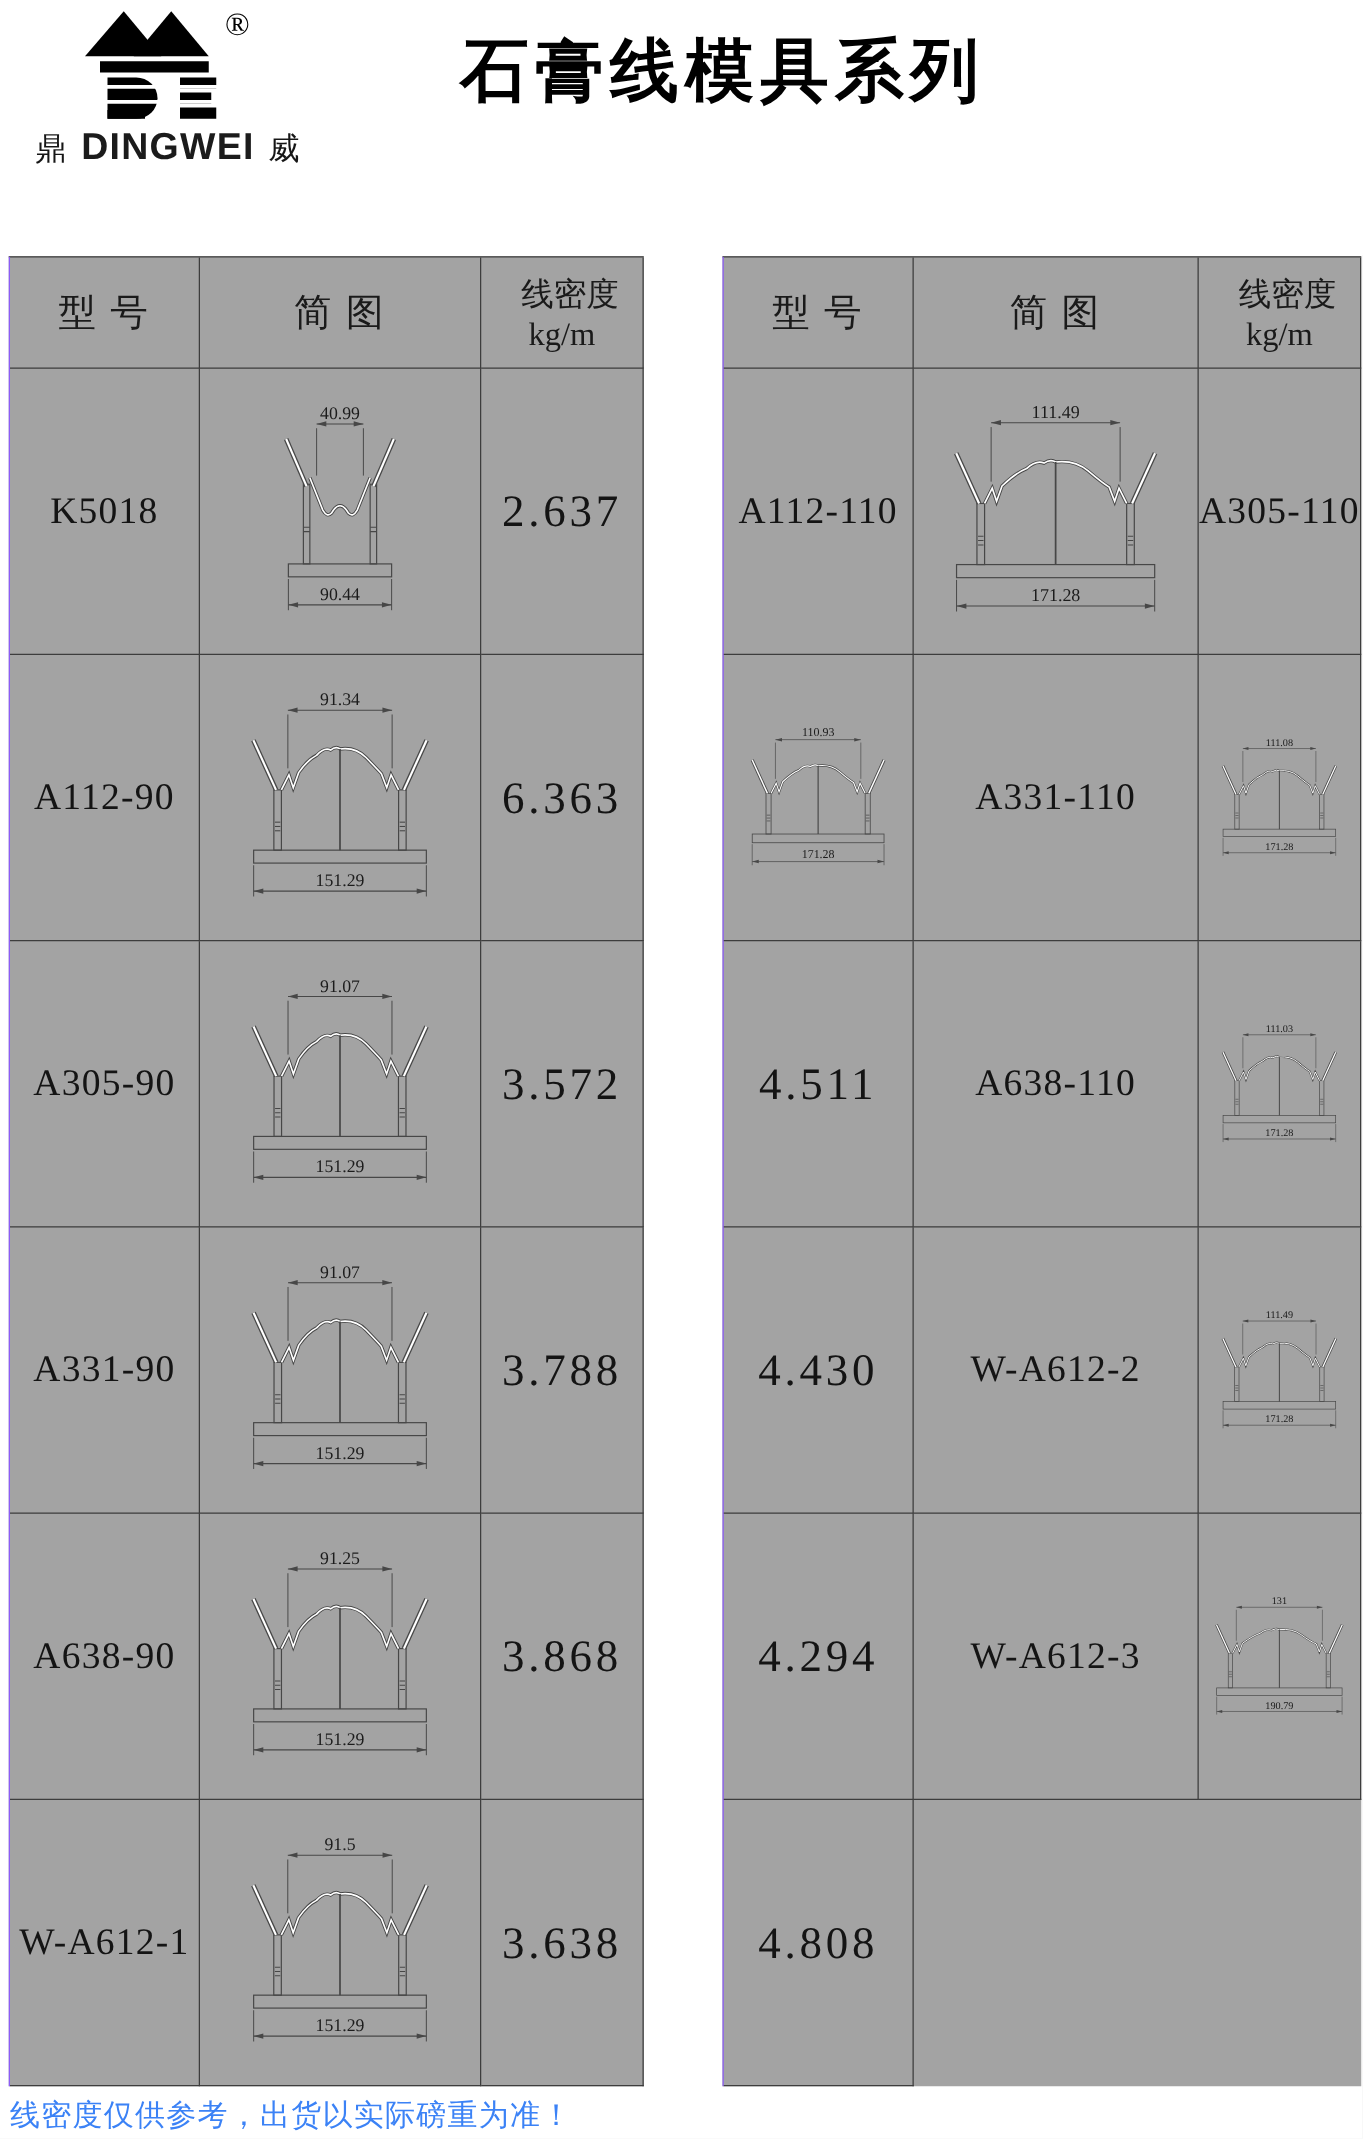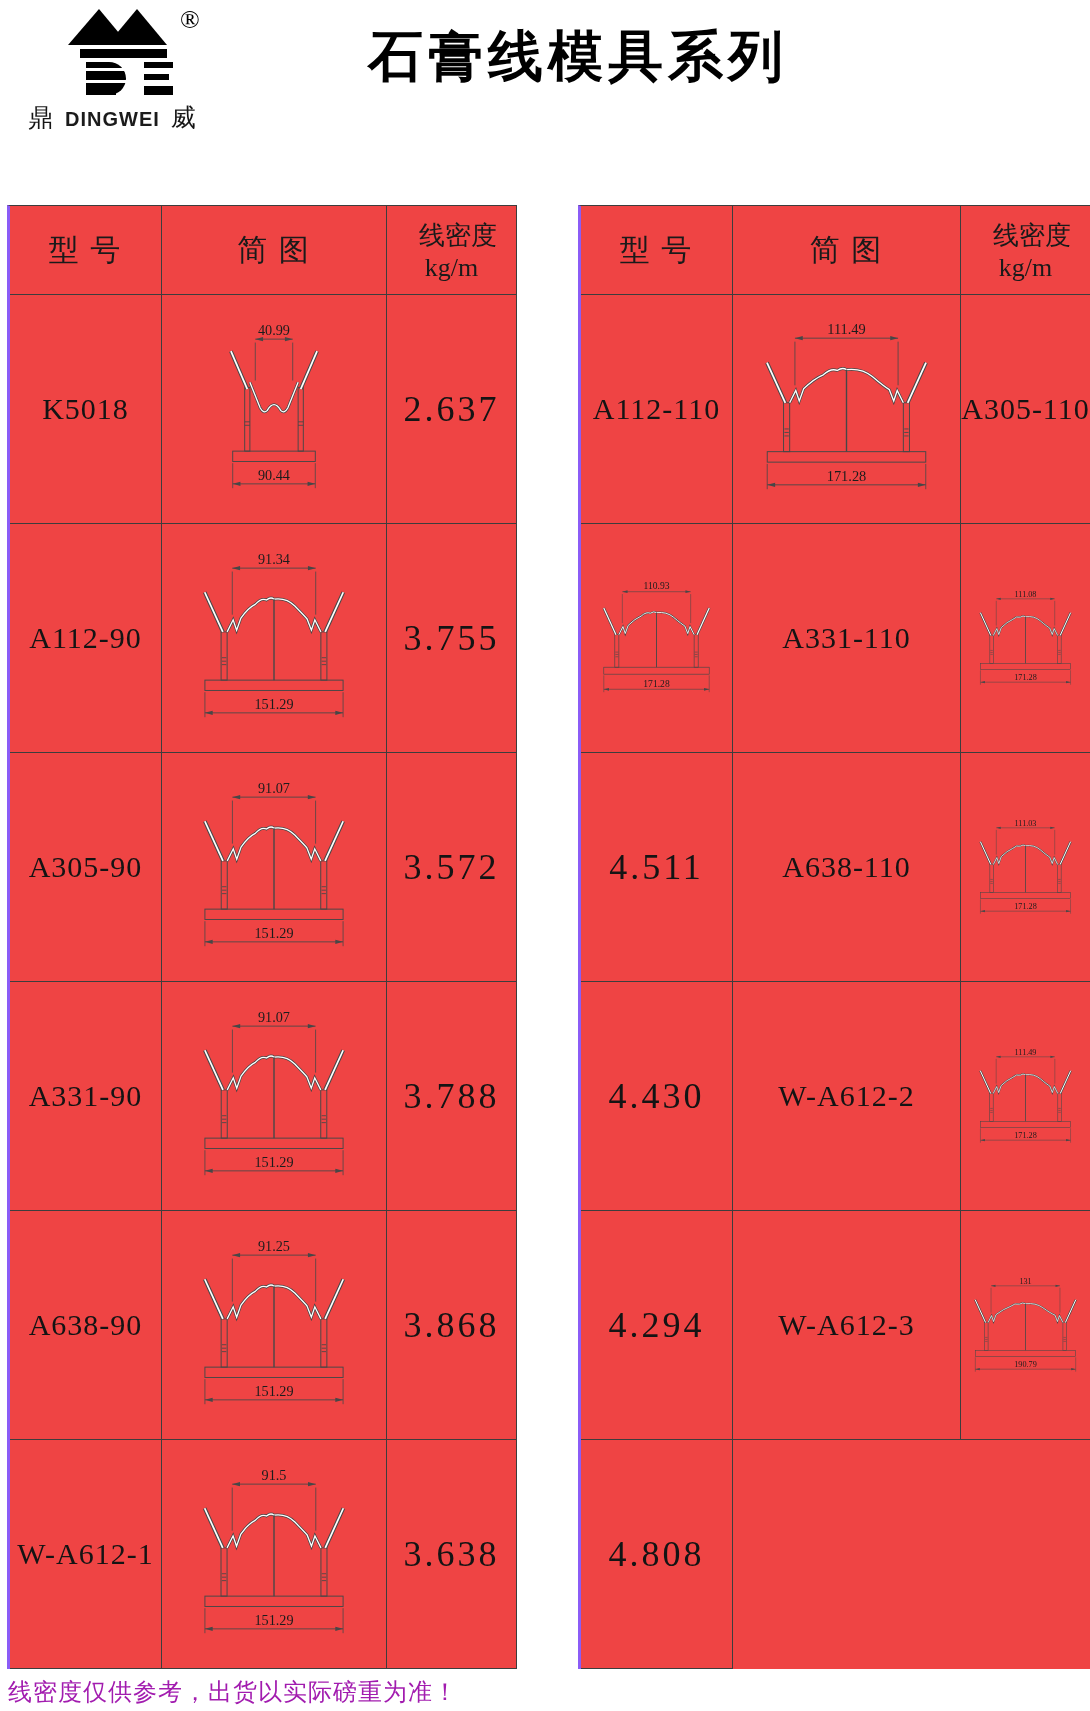--- a/index.html
+++ b/index.html
@@ -4,46 +4,46 @@
 <style>
   html,body{margin:0;padding:0;background:#f3f3f3;}
   #page{position:relative;width:1090px;height:1711px;background:#ffffff;margin:0 auto;
         font-family:"Liberation Serif","DejaVu Serif",serif;color:#111;overflow:hidden;}
 
   
   #logo{position:absolute;left:28px;top:4px;width:210px;}
   #logo svg{display:block;}
   .logo-text{margin-top:2px;white-space:nowrap;letter-spacing:1px;color:#161616;}
   .logo-cn{font-size:25px;font-family:"Liberation Serif","DejaVu Serif",serif;}
-  .logo-en{font-size:20px;font-weight:bold;font-family:"Liberation Sans","DejaVu Sans",sans-serif;
+  .logo-en{font-size:30px;font-weight:bold;font-family:"Liberation Sans","DejaVu Sans",sans-serif;
            letter-spacing:1px;margin:0 6px;color:#1b1b1b;}
 
   
   #title{position:absolute;left:0;top:20px;width:100%;text-align:center;padding-left:66px;
          box-sizing:border-box;font-family:"Liberation Sans","DejaVu Sans",sans-serif;
          font-weight:bold;font-size:55px;letter-spacing:5px;color:#000;}
 
   
   .spec-table{position:absolute;top:205px;display:grid;
               grid-template-rows:89px repeat(6,229px);
-              border-top:1px solid #3d3d3d;border-left:3px solid #8b5cf6;background:#ef4444;}
+              border-top:1px solid #3d3d3d;border-left:1px solid #8b5cf6;background:#a3a3a3;}
   #table-left{left:7px;grid-template-columns:152px 225px 130px;}
   #table-right{left:578px;grid-template-columns:152px 228px 130px;}
   .cell{border-right:1px solid #3d3d3d;border-bottom:1px solid #3d3d3d;
         display:flex;align-items:center;justify-content:center;box-sizing:border-box;}
   .hcell{flex-direction:column;font-size:30px;color:#1a1a1a;letter-spacing:2px;}
   .hcell .sub{font-size:26px;letter-spacing:0;}
   .hcell .top{font-size:26px;letter-spacing:0;margin-left:13px;}
   .model-cell{font-size:30px;letter-spacing:1px;color:#141414;}
   .density-cell{font-size:36px;letter-spacing:3px;color:#141414;}
   .diagram-cell{padding-top:4px;}
   .dimtxt{font-family:"Liberation Serif","DejaVu Serif",serif;}
 
   
-  #note{position:absolute;left:8px;top:1676px;font-size:24px;letter-spacing:1px;color:#a21caf;}
+  #note{position:absolute;left:8px;top:1676px;font-size:24px;letter-spacing:1px;color:#3b82f6;}
 </style>
 </head>
 <body>
 
 <div id="page">
 
   <div id="logo">
     <svg width="175" height="95" viewBox="0 0 175 95">
       <g fill="#000">
         <polygon points="40,41 71,5 101,41"></polygon>
@@ -138,21 +138,21 @@
             <text x="0" y="17.5" text-anchor="middle" font-size="16.5" fill="#1c1c1c" class="dimtxt">91.34</text>
             <line x1="-80.1837" y1="190" x2="80.1837" y2="190" stroke="#474747" stroke-width="1"></line>
             <polygon points="-80.1837,190 -71.1837,187.6 -71.1837,192.4" fill="#474747"></polygon>
             <polygon points="80.1837,190 71.1837,187.6 71.1837,192.4" fill="#474747"></polygon>
             <line x1="-80.1837" y1="166" x2="-80.1837" y2="195" stroke="#474747" stroke-width="0.9"></line>
             <line x1="80.1837" y1="166" x2="80.1837" y2="195" stroke="#474747" stroke-width="0.9"></line>
             <text x="0" y="185.5" text-anchor="middle" font-size="16.5" fill="#1c1c1c" class="dimtxt">151.29</text>
           </g>
         </svg>
       </div>
-      <div class="cell density-cell">3.755</div>
+      <div class="cell density-cell">6.363</div>
       <div class="cell model-cell">A305-90</div>
       <div class="cell diagram-cell">
         <svg width="254" height="207" viewBox="0 0 260 212">
           <g transform="translate(130,0)">
             <rect x="-80.1837" y="152" width="160.3674" height="12" fill="none" stroke="#474747" stroke-width="1.1"></rect>
             <rect x="-61.2671" y="96" width="7" height="56" fill="none" stroke="#474747" stroke-width="1.1"></rect>
             <rect x="54.2671" y="96" width="7" height="56" fill="none" stroke="#474747" stroke-width="1.1"></rect>
             <path d="M -59.2671 96 L -80.2671 50" fill="none" stroke="#474747" stroke-width="4.4"></path>
             <path d="M -59.2671 96 L -80.2671 50" fill="none" stroke="#ffffff" stroke-width="2"></path>
             <path d="M 59.2671 96 L 80.2671 50" fill="none" stroke="#474747" stroke-width="4.4"></path>

